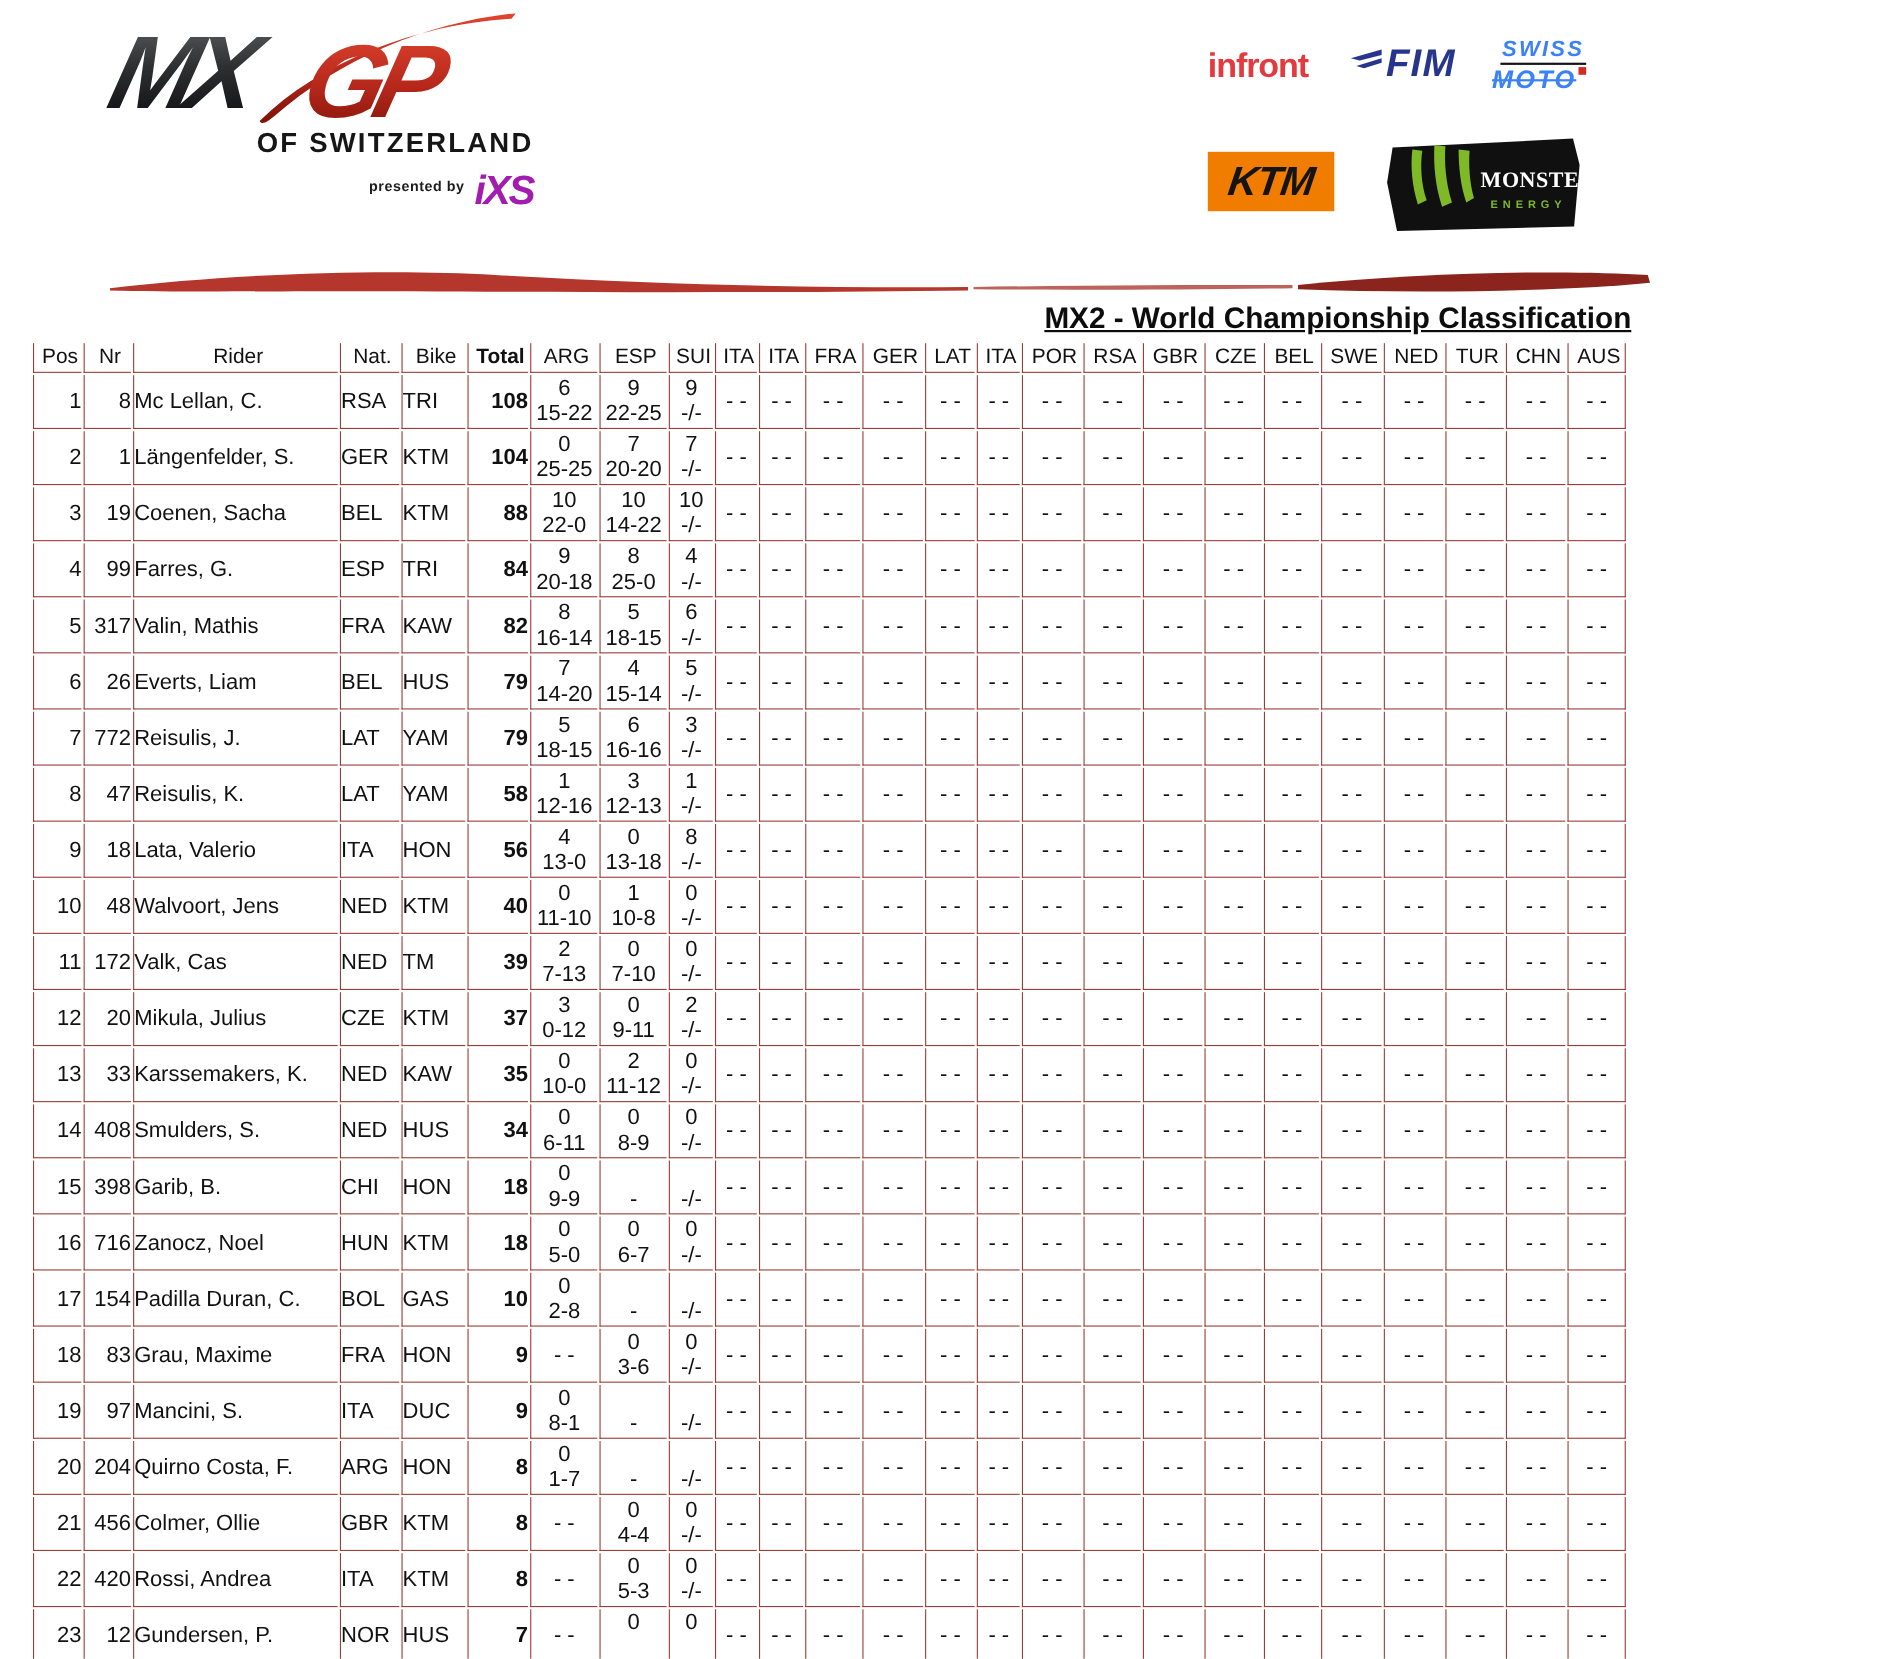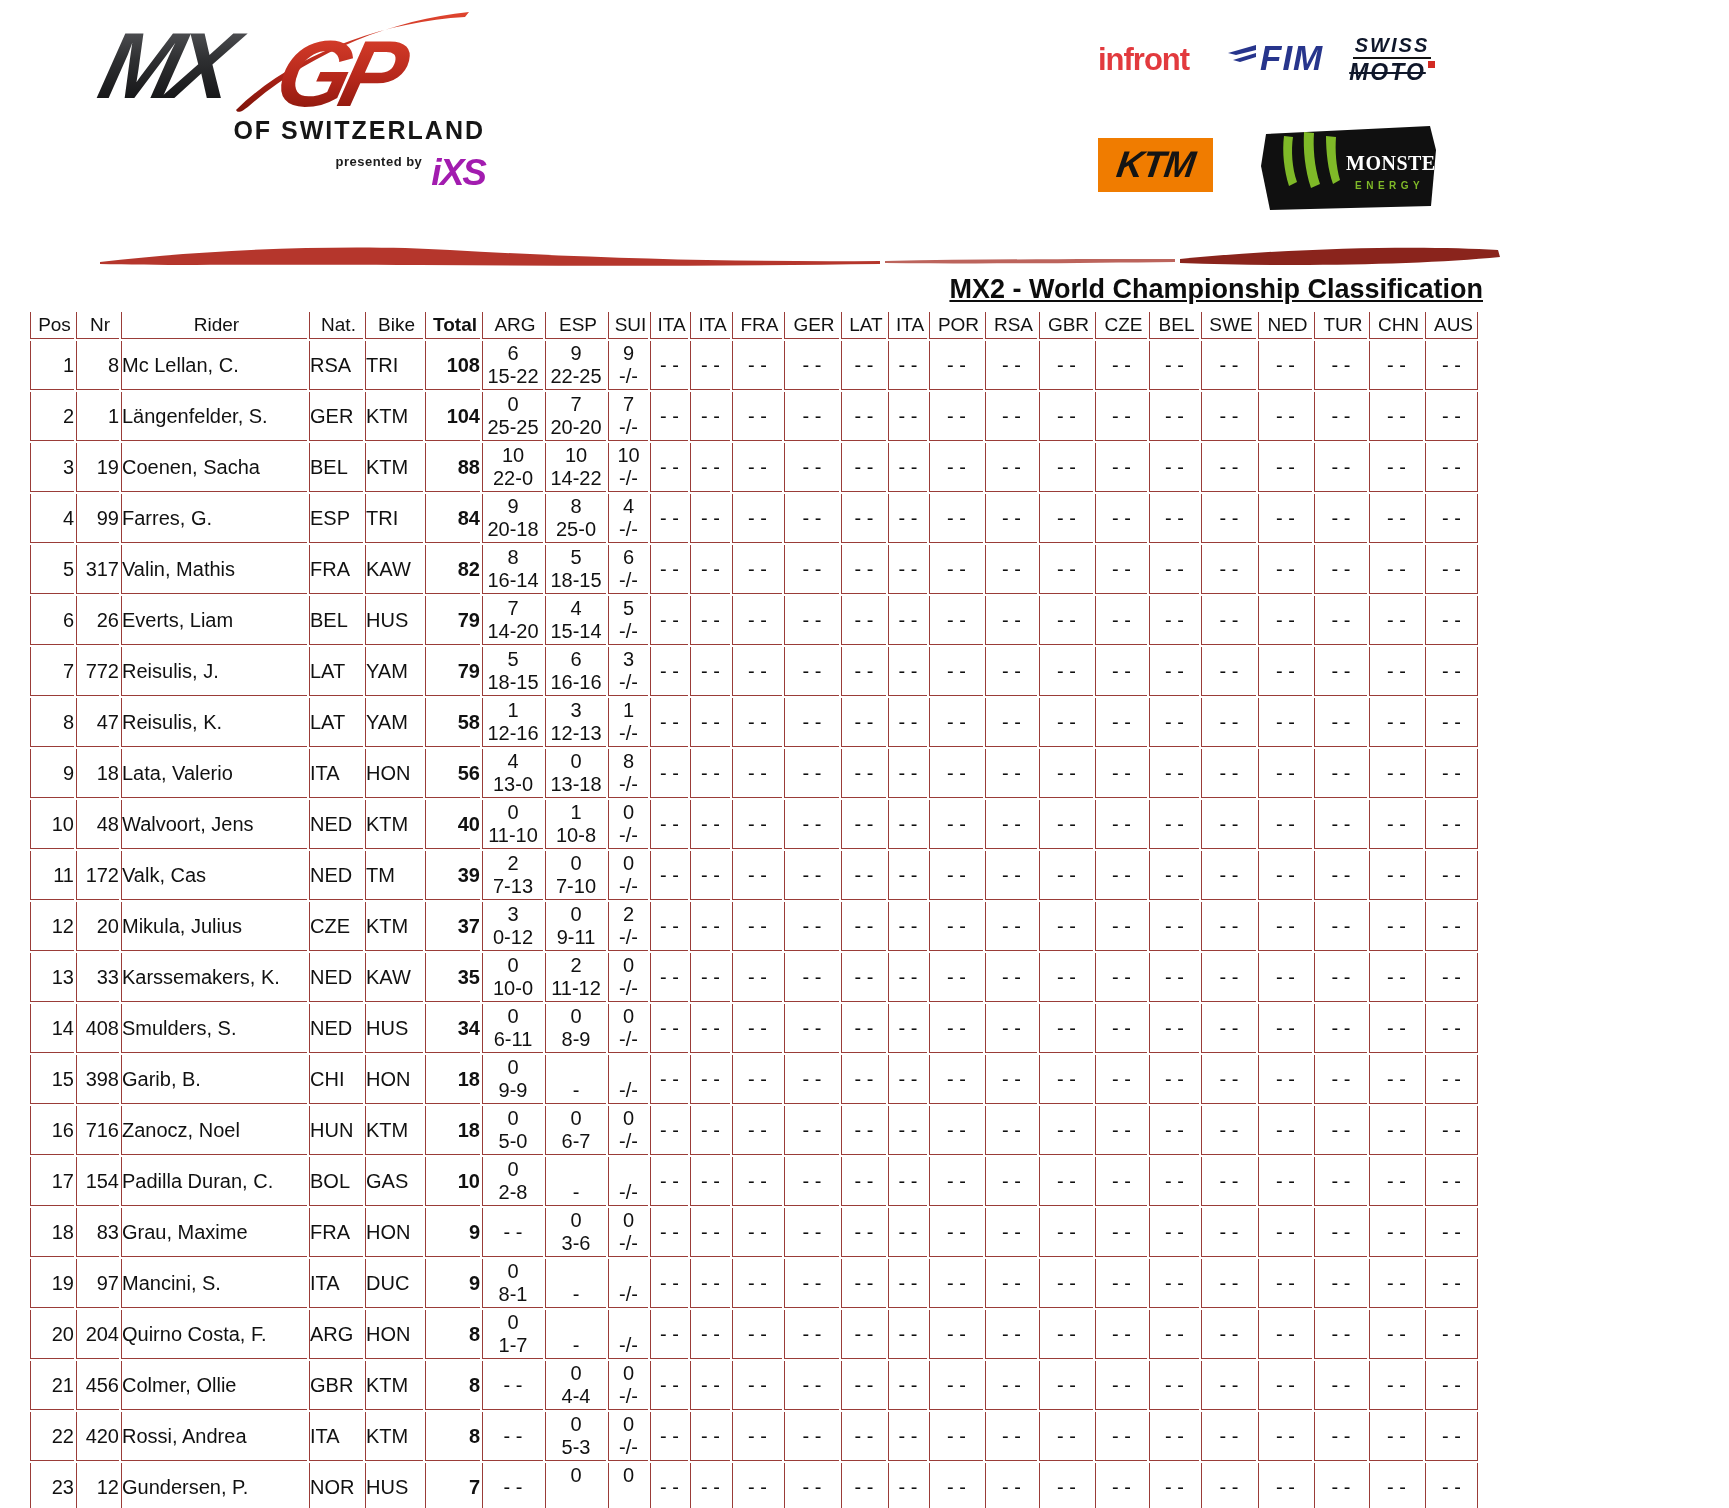--- a/index.html
+++ b/index.html
@@ -15,32 +15,32 @@
   body{
     width:1729px;height:1508px;position:relative;overflow:hidden;
     background:#fff;color:#111;
     font-family:"Liberation Sans", sans-serif;
   }
   
   .brand{position:absolute;left:95px;top:8px;width:392px;height:222px;}
   .mxgp-svg{position:absolute;left:0;top:4px;}
   .logo-sub{position:absolute;right:2px;top:108px;font-size:25px;font-weight:700;
     letter-spacing:2px;color:#161616;white-space:nowrap;}
-  .presented{position:absolute;right:2px;top:146px;display:flex;align-items:flex-start;gap:9px;}
+  .presented{position:absolute;right:2px;top:146px;display:flex;align-items:center;gap:9px;}
   .presented .pby{font-size:13px;font-weight:700;color:#1c1c1c;padding-bottom:6px;letter-spacing:.5px;}
   .presented .ixs{font-size:37px;font-weight:900;font-style:italic;letter-spacing:-2px;color:#a21caf;line-height:1;}
   .event-line{position:absolute;left:0;top:194px;font-size:26px;font-weight:700;
     letter-spacing:1.5px;color:#222;white-space:nowrap;}
   
   .sp-infront{position:absolute;left:1098px;top:42px;font-size:31px;font-weight:800;
     color:var(--infront);letter-spacing:-1px;}
   .sp-fim{position:absolute;left:1228px;top:40px;display:flex;align-items:flex-start;gap:2px;}
   .sp-fim .fim-txt{font-size:35px;font-weight:900;font-style:italic;color:var(--fim);
     letter-spacing:1px;line-height:1;}
-  .sp-swiss{position:absolute;left:1342px;top:34px;width:100px;text-align:center;color:#0f172a;}
+  .sp-swiss{position:absolute;left:1342px;top:34px;width:100px;text-align:right;color:#3b82f6;}
   .sp-swiss .s1{font-size:20px;font-weight:800;font-style:italic;letter-spacing:2px;
     border-bottom:2px solid #131313;display:inline-block;padding:0 2px 1px 2px;line-height:1.1;}
   .sp-swiss .s2{font-size:23px;font-weight:900;font-style:italic;letter-spacing:2px;
     text-decoration:line-through;line-height:1.15;}
   .sp-swiss .redsq{display:inline-block;width:7px;height:7px;background:#d22b23;
     vertical-align:top;margin-left:2px;margin-top:2px;}
   .sp-ktm{position:absolute;left:1098px;top:138px;width:115px;height:54px;background:var(--ktm);
     display:flex;align-items:center;justify-content:center;}
   .sp-ktm span{font-size:37px;font-weight:900;font-style:italic;color:#141414;
     transform:skewX(-8deg);letter-spacing:-1px;}

